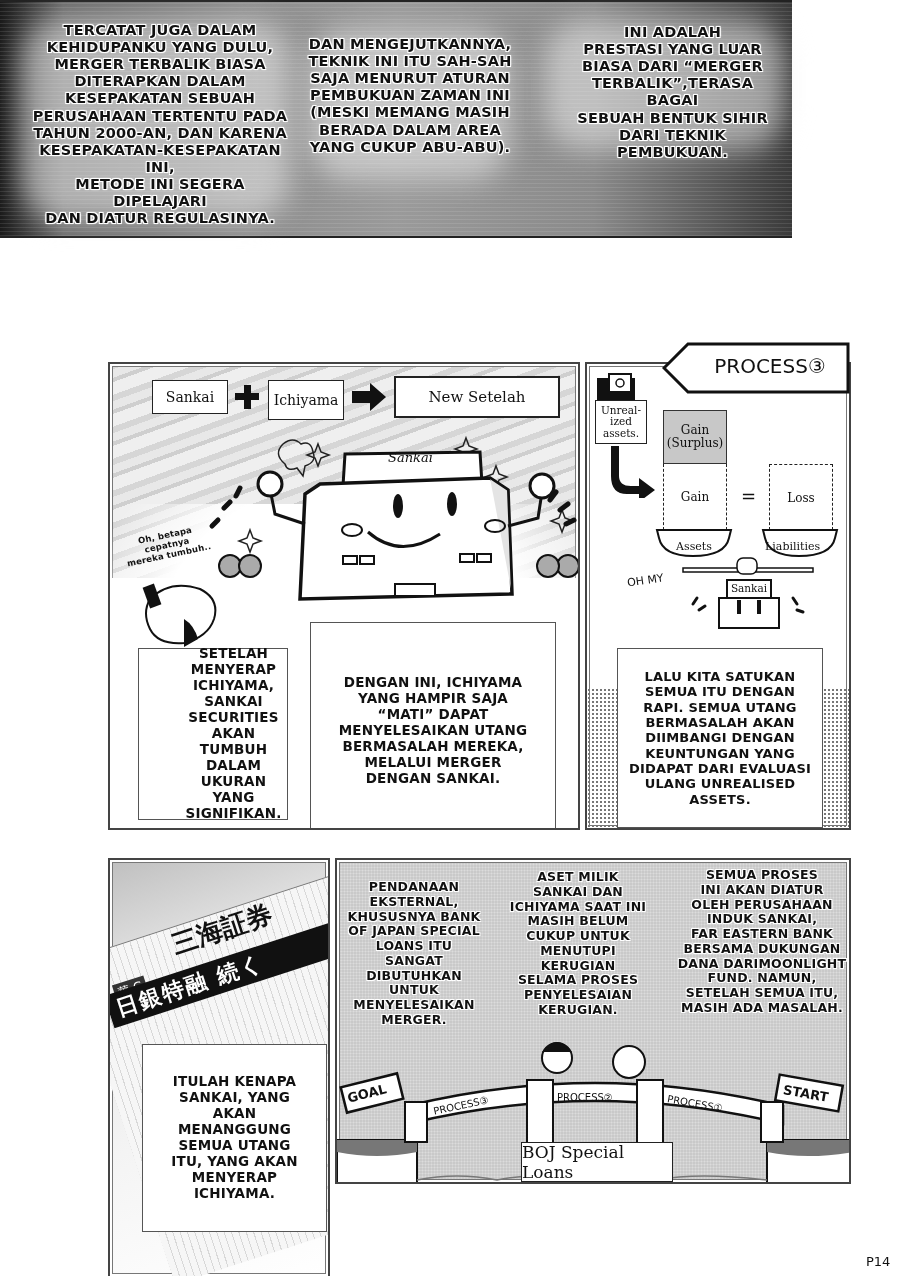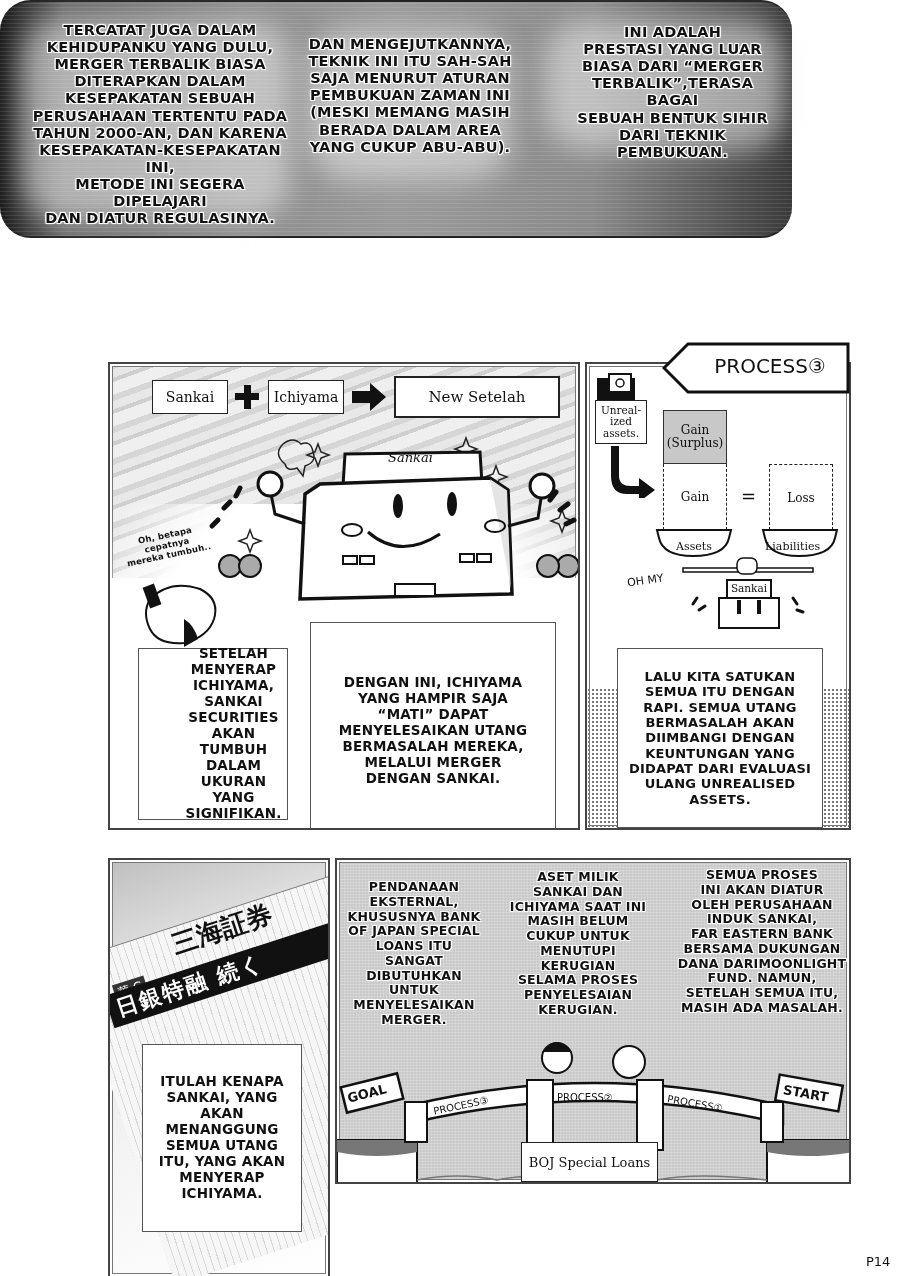--- a/index.html
+++ b/index.html
@@ -6,21 +6,21 @@
   body { width: 900px; height: 1276px; background: #ffffff; position: relative; overflow: hidden;
          font-family: "DejaVu Sans", sans-serif; }
   .abs { position: absolute; }
   .cap { font-family: "DejaVu Sans", sans-serif; font-weight: bold; text-transform: uppercase;
          color: #111; text-align: center; line-height: 1.18; letter-spacing: 0.2px; white-space: pre-line; }
   .serif { font-family: "DejaVu Serif", serif; }
 
   
   #p1 { left: 108px; top: 100px; width: 792px; height: 234px;
         background: linear-gradient(90deg, #1a1a1a 0%, #6a6a6a 8%, #8c8c8c 30%, #9a9a9a 50%, #8a8a8a 75%, #3a3a3a 100%);
-        border-top: 2px solid #222; border-bottom: 2px solid #222; overflow: hidden; border-radius: 31px; }
+        border-top: 2px solid #222; border-bottom: 2px solid #222; overflow: hidden; }
   #p1 .lines { position: absolute; inset: 0;
         background: repeating-linear-gradient(0deg, rgba(255,255,255,0.10) 0px, rgba(255,255,255,0.10) 1px, transparent 1px, transparent 4px); }
   #p1 .glow { position: absolute; border-radius: 40px; background: rgba(235,235,235,0.55); filter: blur(14px); }
   #p1 .txt { position: absolute; font-size: 14.5px; color: #111;
         text-shadow: 0 0 2px #fff, 0 0 3px #fff, 1px 1px 0 #fff, -1px -1px 0 #fff, 1px -1px 0 #fff, -1px 1px 0 #fff; }
 
   
   .frame { position: absolute; border: 2px solid #444; box-sizing: border-box; background: #fff; overflow: hidden; }
   .frame.double { box-shadow: inset 0 0 0 2px #fff, inset 0 0 0 3px #777; }
 
@@ -82,21 +82,21 @@
 
 <div id="p2" class="frame double">
   <div class="lowerwhite"></div>
   <div class="white"></div>
 
   <div class="label-box serif" style="left:42px;top:16px;width:76px;height:34px;">Sankai</div>
   <svg class="abs" style="left:124px;top:20px;" width="26" height="26">
     <rect x="10" y="1" width="7" height="24" fill="#111"></rect>
       <rect x="1" y="9" width="24" height="7" fill="#111"></rect>
   </svg>
-  <div class="label-box serif" style="left:158px;top:16px;width:76px;height:34px;">Ichiyama</div>
+  <div class="label-box serif" style="left:158px;top:16px;width:76px;height:40px;">Ichiyama</div>
   <svg class="abs" style="left:242px;top:17px;" width="36" height="32">
     <polygon points="0,10 18,10 18,2 34,16 18,30 18,22 0,22" fill="#111"></polygon>
   </svg>
   <div class="label-box serif" style="left:284px;top:12px;width:166px;height:42px;border-width:2px;font-size:15px;">New Setelah</div>
 
   <svg class="abs" style="left:80px;top:70px;" width="390" height="170">
 
     <g fill="none" stroke="#222" stroke-width="1.5">
       <path d="M128,10 l3,8 8,3 -8,3 -3,8 -3,-8 -8,-3 8,-3z"></path>
       <path d="M276,4 l3,8 8,3 -8,3 -3,8 -3,-8 -8,-3 8,-3z"></path>
@@ -244,21 +244,21 @@
   <polygon points="2,26 26,2 186,2 186,50 26,50" fill="#fff" stroke="#111" stroke-width="3"></polygon>
 </svg>
 <div class="abs" style="left:690px;top:354px;width:160px;text-align:center;font-size:20px;color:#111;">PROCESS③</div>
 
 <div id="p4" class="frame double">
   <div class="abs" style="left:-40px;top:100px;width:320px;height:340px;background:#f6f6f6;border-top:1px solid #777;transform:rotate(-18deg);transform-origin:left top;
        background-image: repeating-linear-gradient(90deg, transparent 0 6px, rgba(0,0,0,0.12) 6px 7px);"></div>
   <div class="abs" style="left:60px;top:52px;font-size:26px;font-weight:bold;color:#111;transform:rotate(-18deg);">三海証券</div>
   <div class="abs" style="left:4px;top:120px;background:#333;color:#fff;font-size:12px;padding:1px 4px;transform:rotate(-18deg);">華 G</div>
   <div class="abs" style="left:-6px;top:136px;width:260px;background:#111;color:#fff;font-size:22px;font-weight:bold;padding:2px 8px;transform:rotate(-18deg);transform-origin:left top;letter-spacing:2px;">日銀特融 続く</div>
-  <div class="caption-box" style="left:32px;top:184px;width:160px;height:188px;">
+  <div class="caption-box" style="left:32px;top:184px;width:185px;height:188px;">
     <div class="cap" style="font-size:13.5px;">Itulah kenapa
 Sankai, yang
 akan
 menanggung
 semua utang
 itu, yang akan
 menyerap
 Ichiyama.</div>
   </div>
 </div>
@@ -318,16 +318,16 @@
       <rect x="440" y="40" width="64" height="26" transform="rotate(10 472 53)"></rect>
     </g>
 
     <path d="M80,140 q40,-8 80,0 q40,-8 80,0 q40,-8 80,0 q40,-8 110,0" fill="none" stroke="#777" stroke-width="1.5"></path>
   </svg>
   <div class="abs" style="left:10px;top:226px;font-size:13px;font-weight:bold;color:#111;transform:rotate(-14deg);">GOAL</div>
   <div class="abs" style="left:446px;top:226px;font-size:13px;font-weight:bold;color:#111;transform:rotate(10deg);">START</div>
   <div class="abs" style="left:96px;top:240px;font-size:10px;color:#111;transform:rotate(-12deg);">PROCESS③</div>
   <div class="abs" style="left:220px;top:232px;font-size:10px;color:#111;">PROCESS②</div>
   <div class="abs" style="left:330px;top:238px;font-size:10px;color:#111;transform:rotate(10deg);">PROCESS①</div>
-  <div class="label-box serif" style="left:184px;top:282px;width:137px;height:40px;font-size:13px;">BOJ Special Loans</div>
+  <div class="label-box serif" style="left:184px;top:282px;width:152px;height:40px;font-size:17px;">BOJ Special Loans</div>
 </div>
 
 <div class="abs" style="left:866px;top:1254px;font-size:13px;color:#111;">P14</div>
 
 </body></html>

